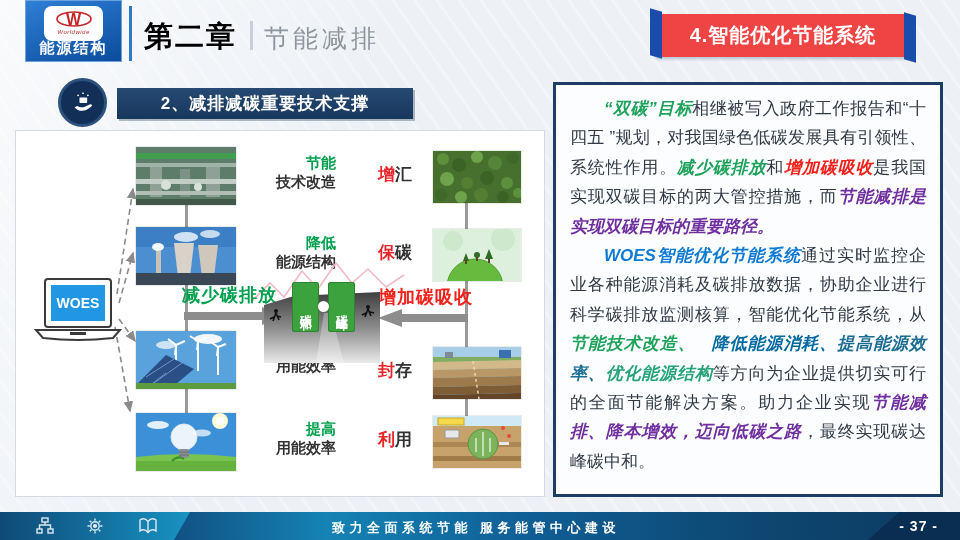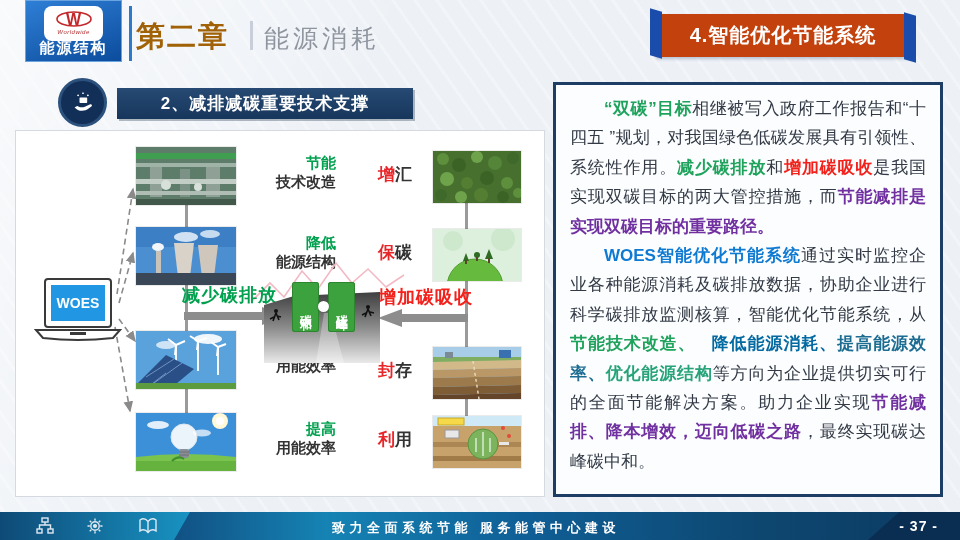--- a/index.html
+++ b/index.html
@@ -11,25 +11,25 @@
   
   .logo{position:absolute;left:25px;top:0;width:97px;height:62px;
     background:linear-gradient(160deg,#2e7fd6 0%,#0c4c9c 100%);border:1px solid #6aa3dd;box-sizing:border-box;}
   .logo-inner{position:absolute;left:18px;top:5px;width:59px;height:35px;background:#fff;border-radius:8px;
     display:flex;flex-direction:column;align-items:center;justify-content:center;}
   .logo-w{font-size:16px;font-weight:bold;color:#c3282a;line-height:14px;position:relative;}
   .logo-w svg{position:absolute;left:-12px;top:-2px;}
   .logo-sub{font-size:6px;color:#b03030;font-style:italic;margin-top:2px;letter-spacing:.5px;}
   .logo-name{position:absolute;bottom:3px;width:100%;text-align:center;color:#fff;font-weight:bold;font-size:15px;letter-spacing:2px;}
   .header-divider{position:absolute;left:129px;top:6px;width:3px;height:55px;background:#2e79c9;}
-  .chapter{position:absolute;left:136px;top:17px;font-size:29px;font-weight:bold;color:#a16207;letter-spacing:2px;}
+  .chapter{position:absolute;left:144px;top:17px;font-size:29px;font-weight:bold;color:#000000;letter-spacing:2px;}
   .chapter-sep{position:absolute;left:250px;top:21px;width:3px;height:29px;background:#c9cfd8;}
   .section{position:absolute;left:264px;top:22px;font-size:25px;color:#8f959f;letter-spacing:4px;}
   
-  .ribbon{position:absolute;left:656px;top:14px;width:254px;height:43px;background:#c2410c;
+  .ribbon{position:absolute;left:656px;top:14px;width:254px;height:43px;background:#ef4444;
     display:flex;align-items:center;justify-content:center;box-shadow:0 2px 3px rgba(20,50,100,.25);}
   .ribbon .bevel-l{position:absolute;left:-6px;top:-4px;width:12px;height:47px;background:#1a4dab;transform:skewY(16deg);z-index:0;}
   .ribbon .bevel-r{position:absolute;right:-6px;top:0px;width:12px;height:47px;background:#1a4dab;transform:skewY(16deg);z-index:0;}
   .ribbon-label{position:relative;z-index:1;color:#fff;font-weight:bold;font-size:20px;letter-spacing:1px;}
   
   .title-icon{position:absolute;left:58px;top:78px;width:43px;height:43px;border-radius:50%;background:#122f58;
     border:3px solid #2c517c;display:flex;align-items:center;justify-content:center;}
   .title-banner{position:absolute;left:117px;top:88px;width:296px;height:31px;
     background:linear-gradient(180deg,#264a73,#17365c);display:flex;align-items:center;justify-content:center;
     box-shadow:2px 2px 0 rgba(13,36,60,.3);}
@@ -46,21 +46,21 @@
   .dr-label .hl{color:#e8262a;}
   .reduce-label{position:absolute;font-size:18px;font-weight:bold;color:#00a04e;letter-spacing:1px;}
   .absorb-label{position:absolute;font-size:18px;font-weight:bold;color:#f2211b;letter-spacing:1px;}
   .puzzle{position:absolute;width:27px;height:50px;background:#3ba23d;border-radius:3px;display:flex;align-items:center;justify-content:center;box-shadow:inset 0 0 0 1px #2e8530;}
   .puzzle .vtext{writing-mode:vertical-lr;text-orientation:upright;color:#fff;font-weight:bold;font-size:12px;letter-spacing:2px;}
   .knob{position:absolute;width:11px;height:11px;border-radius:50%;background:#fff;box-shadow:0 0 2px rgba(0,0,0,.3);}
   
   .text-panel{position:absolute;left:553px;top:82px;width:390px;height:415px;background:#fbfdfe;
     border:3px solid #1e3d64;box-sizing:border-box;padding:9px 14px 0 14px;}
   .text-panel p{margin:0;text-indent:2em;font-size:17px;line-height:29.4px;color:#333a46;text-align:justify;}
-  .text-panel .b{font-weight:bold;}
+  .text-panel .b{font-weight:bold;font-style:italic;}
   .text-panel .green{color:#1fa35c;}
   .text-panel .red{color:#f2211b;}
   .text-panel .purple{color:#7030a0;}
   .text-panel .blue{color:#0f7ad2;}
   .text-panel .teal{color:#0369a1;padding-left:16px;}
   .text-panel .darkteal{color:#1d6d92;}
   .text-panel .tealgreen{color:#27a379;}
   
   .footer{position:absolute;left:0;top:512px;width:960px;height:28px;
     background:linear-gradient(90deg,#0c3a63 0%,#115083 18%,#1583b4 34%,#0f5e95 55%,#0d466f 80%,#0c3a63 100%);}
@@ -85,21 +85,21 @@
           </svg>
         <span>W</span>
       </div>
       <div class="logo-sub">Worldwide</div>
     </div>
     <div class="logo-name">能源结构</div>
   </div>
   <div class="header-divider"></div>
   <div class="chapter">第二章</div>
   <div class="chapter-sep"></div>
-  <div class="section">能源消耗</div>
+  <div class="section">节能减排</div>
 
   <div class="ribbon">
     <div class="bevel-l"></div>
     <div class="bevel-r"></div>
     <div class="ribbon-label">4.智能优化节能系统</div>
   </div>
 
   <div class="title-icon">
     <svg width="28" height="28" viewBox="0 0 40 40">
       <g fill="#fff">

